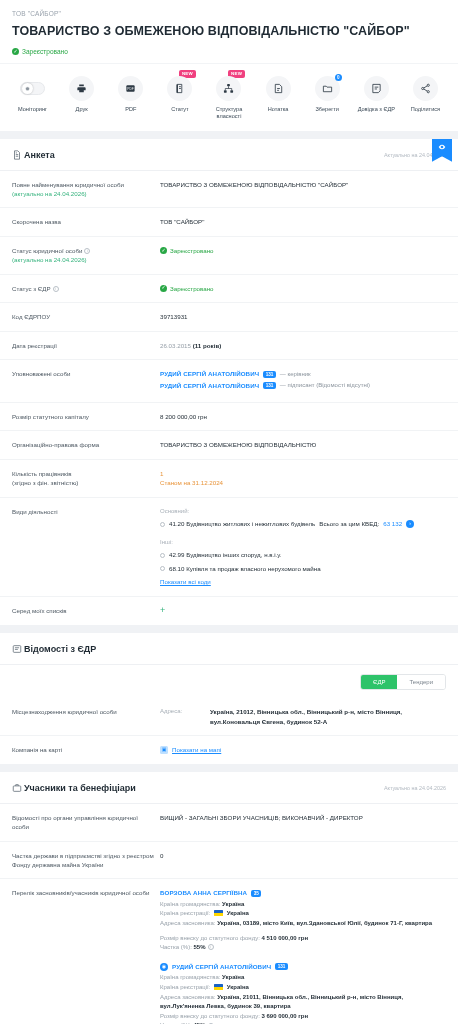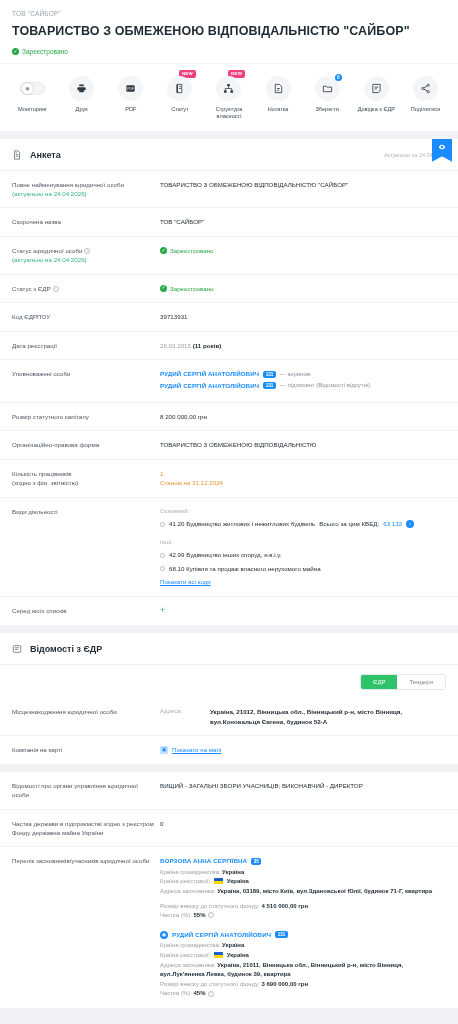--- a/index.html
+++ b/index.html
@@ -69,21 +69,21 @@
     color: #8b949d; font-size: 6px;
   }
   .toggle-wrap { height: 25px; display: flex; align-items: center; }
 
   
   .card { background: #ffffff; margin-top: 8px; position: relative; }
   .card-head {
     display: flex; align-items: center; justify-content: space-between;
     padding: 11px 12px 10px 12px; border-bottom: 1px solid #eef0f3;
   }
-  .card-head-left { display: flex; align-items: center; gap: 8px; }
+  .card-head-left { display: flex; align-items: center; gap: 2px; }
   .card-title { font-size: 9px; font-weight: bold; color: #1f2a33; }
   .card-actual { font-size: 5.4px; color: #b2b9c1; }
   .head-icon { color: #596570; display: flex; align-items: center; }
 
   .ribbon {
     position: absolute; top: 0; right: 6px; width: 20px; height: 23px;
     background: #1a8cff; color: #fff;
     clip-path: polygon(0 0, 100% 0, 100% 100%, 50% 76%, 0 100%);
     display: flex; align-items: flex-start; justify-content: center;
     padding-top: 4px;
@@ -459,20 +459,32 @@
     <div class="row-value">
       <span class="map-link">
         <span class="map-ico">▣</span>
         <a class="link-u">Показати на мапі</a>
       </span>
     </div>
   </div>
 </div>
 
 <div class="card">
+  <div class="card-head">
+    <div class="card-head-left">
+      <span class="head-icon">
+        <svg width="10" height="10" viewBox="0 0 24 24" fill="none" stroke="currentColor" stroke-width="1.8">
+          <rect x="3" y="7" width="18" height="13" rx="2"></rect>
+            <path d="M9 7V4h6v3"></path>
+        </svg>
+      </span>
+      <span class="card-title">Учасники та бенефіціари</span>
+    </div>
+    <span class="card-actual">Актуально на 24.04.2026</span>
+  </div>
 
   <div class="row">
     <div class="row-label">Відомості про органи управління юридичної особи</div>
     <div class="row-value">ВИЩИЙ - ЗАГАЛЬНІ ЗБОРИ УЧАСНИЦІВ; ВИКОНАВЧИЙ - ДИРЕКТОР</div>
   </div>
 
   <div class="row">
     <div class="row-label">Частка держави в підприємстві згідно з реєстром Фонду державна майна України</div>
     <div class="row-value">0</div>
   </div>

